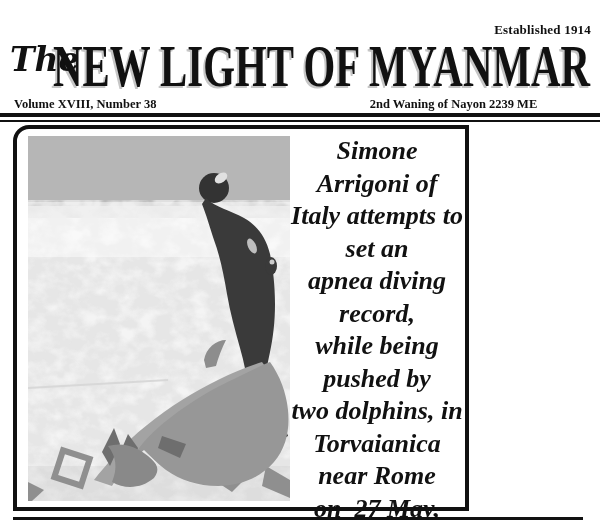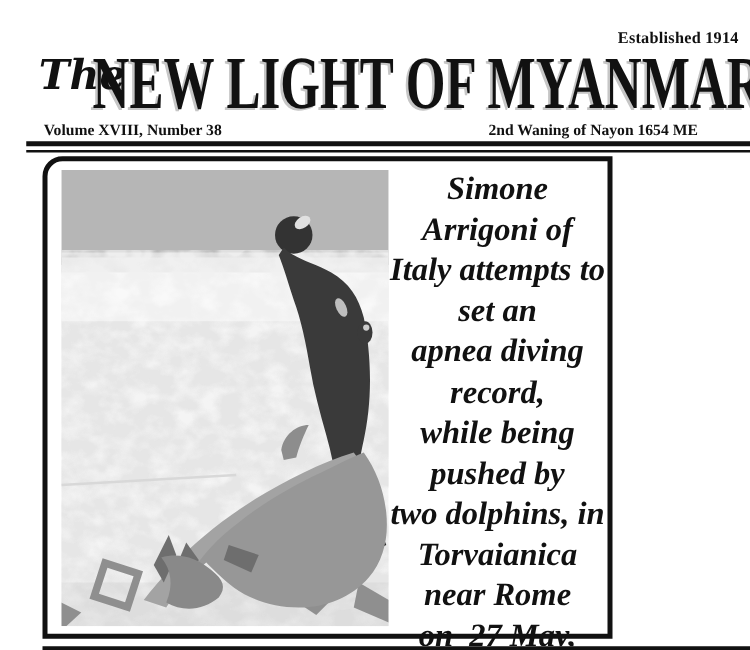--- a/index.html
+++ b/index.html
@@ -6,21 +6,21 @@
     margin: 0;
     padding: 0;
     width: 600px;
     height: 520px;
     overflow: hidden;
     background: var(--paper, #ffffff);
     color: var(--ink, #111111);
     font-family: "Liberation Serif", serif;
     position: relative;
   }
-  .page { position: absolute; inset: 0; margin-left: 21px; }
+  .page { position: absolute; inset: 0; }
 
   .established {
     position: absolute;
     top: 22px;
     right: 9px;
     font-size: 13px;
     font-weight: bold;
     letter-spacing: 0.2px;
   }
 
@@ -104,21 +104,21 @@
   <div class="established">Established 1914</div>
 
   <svg class="masthead-svg" viewBox="0 0 600 64" preserveAspectRatio="none">
     <text x="51" y="55" font-family="Liberation Serif, serif" font-weight="bold" font-size="60" fill="#c6c6c6" textLength="537" lengthAdjust="spacingAndGlyphs">NEW LIGHT OF MYANMAR</text>
     <text x="10" y="38" font-family="DejaVu Serif, serif" font-style="italic" font-weight="bold" font-size="33" fill="#111111">The</text>
     <text x="53" y="53" font-family="Liberation Serif, serif" font-weight="bold" font-size="60" fill="#111111" textLength="537" lengthAdjust="spacingAndGlyphs">NEW LIGHT OF MYANMAR</text>
   </svg>
 
   <div class="infoline">
     <div class="cell left">Volume  XVIII,  Number  38</div>
-    <div class="cell center">2nd Waning of Nayon 1654 ME</div>
+    <div class="cell center">2nd Waning of Nayon 2239 ME</div>
   </div>
 
   <div class="rule-thick"></div>
   <div class="rule-thin"></div>
 
   <div class="story-box">
 
     <div class="photo">
       <svg viewBox="0 0 262 365" preserveAspectRatio="none">
         <defs>

